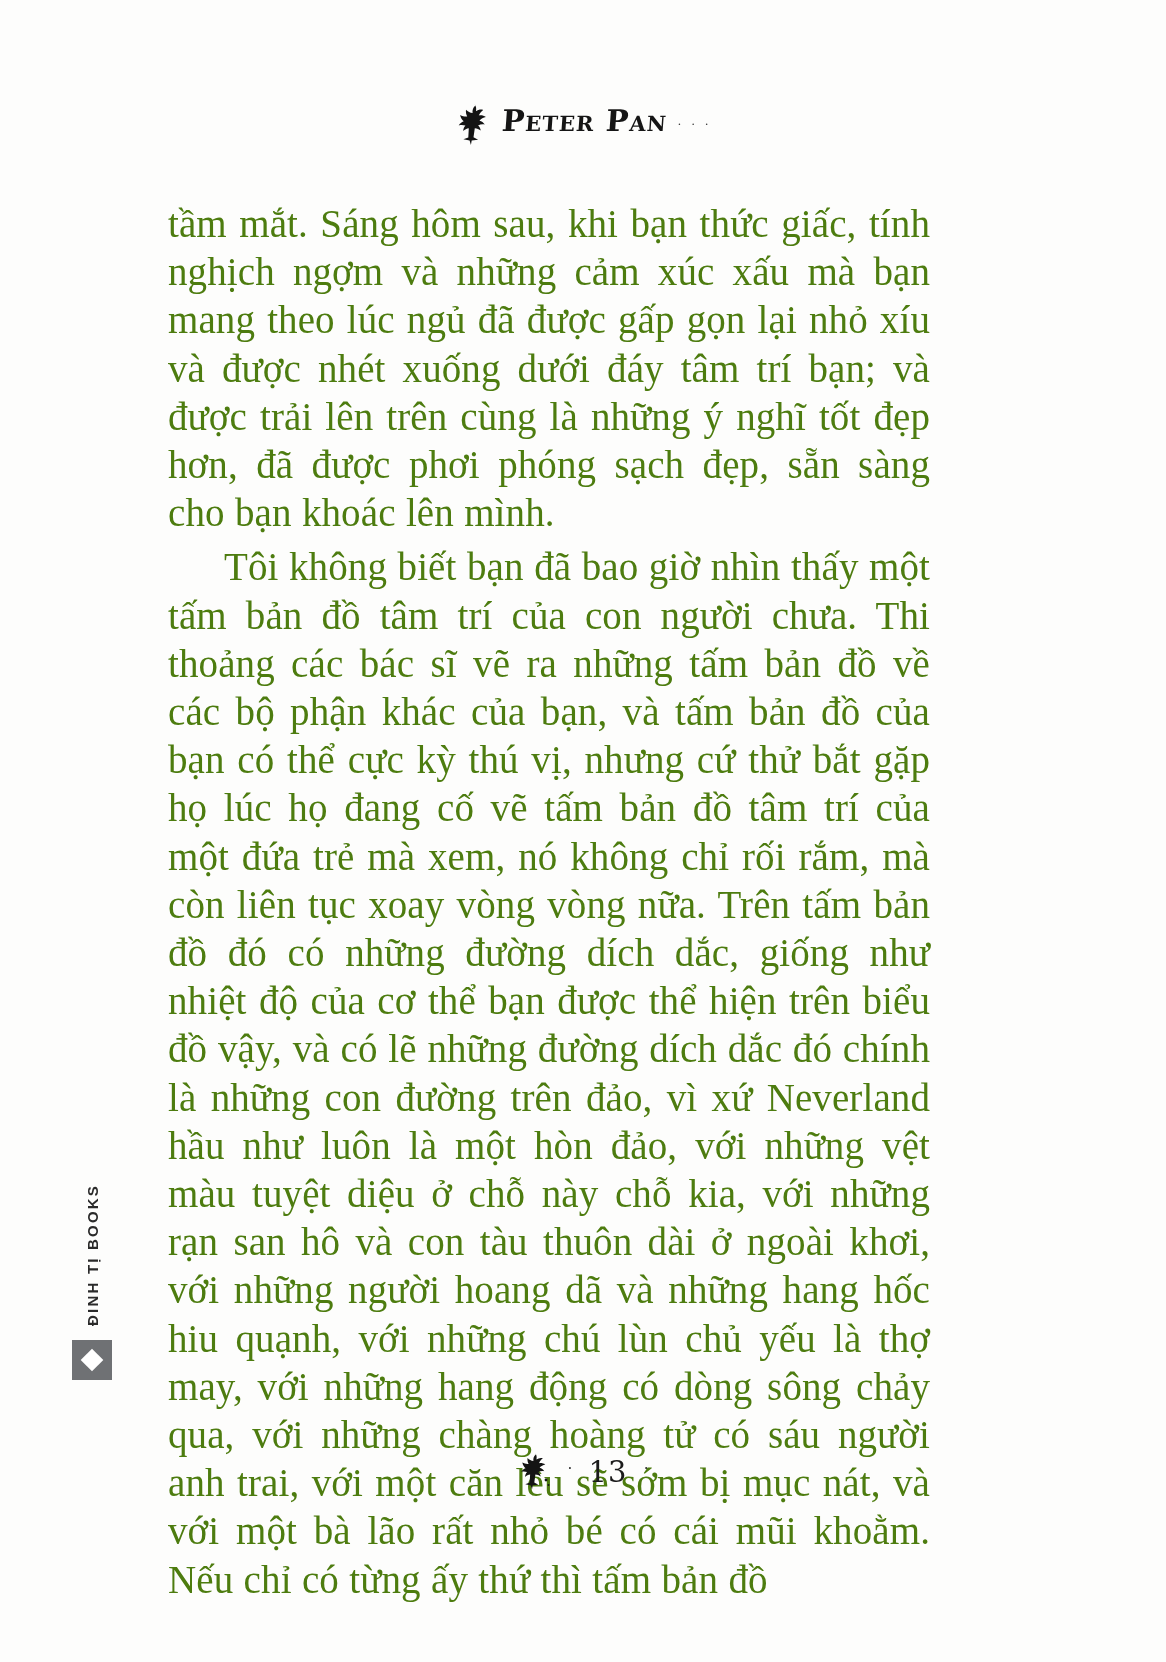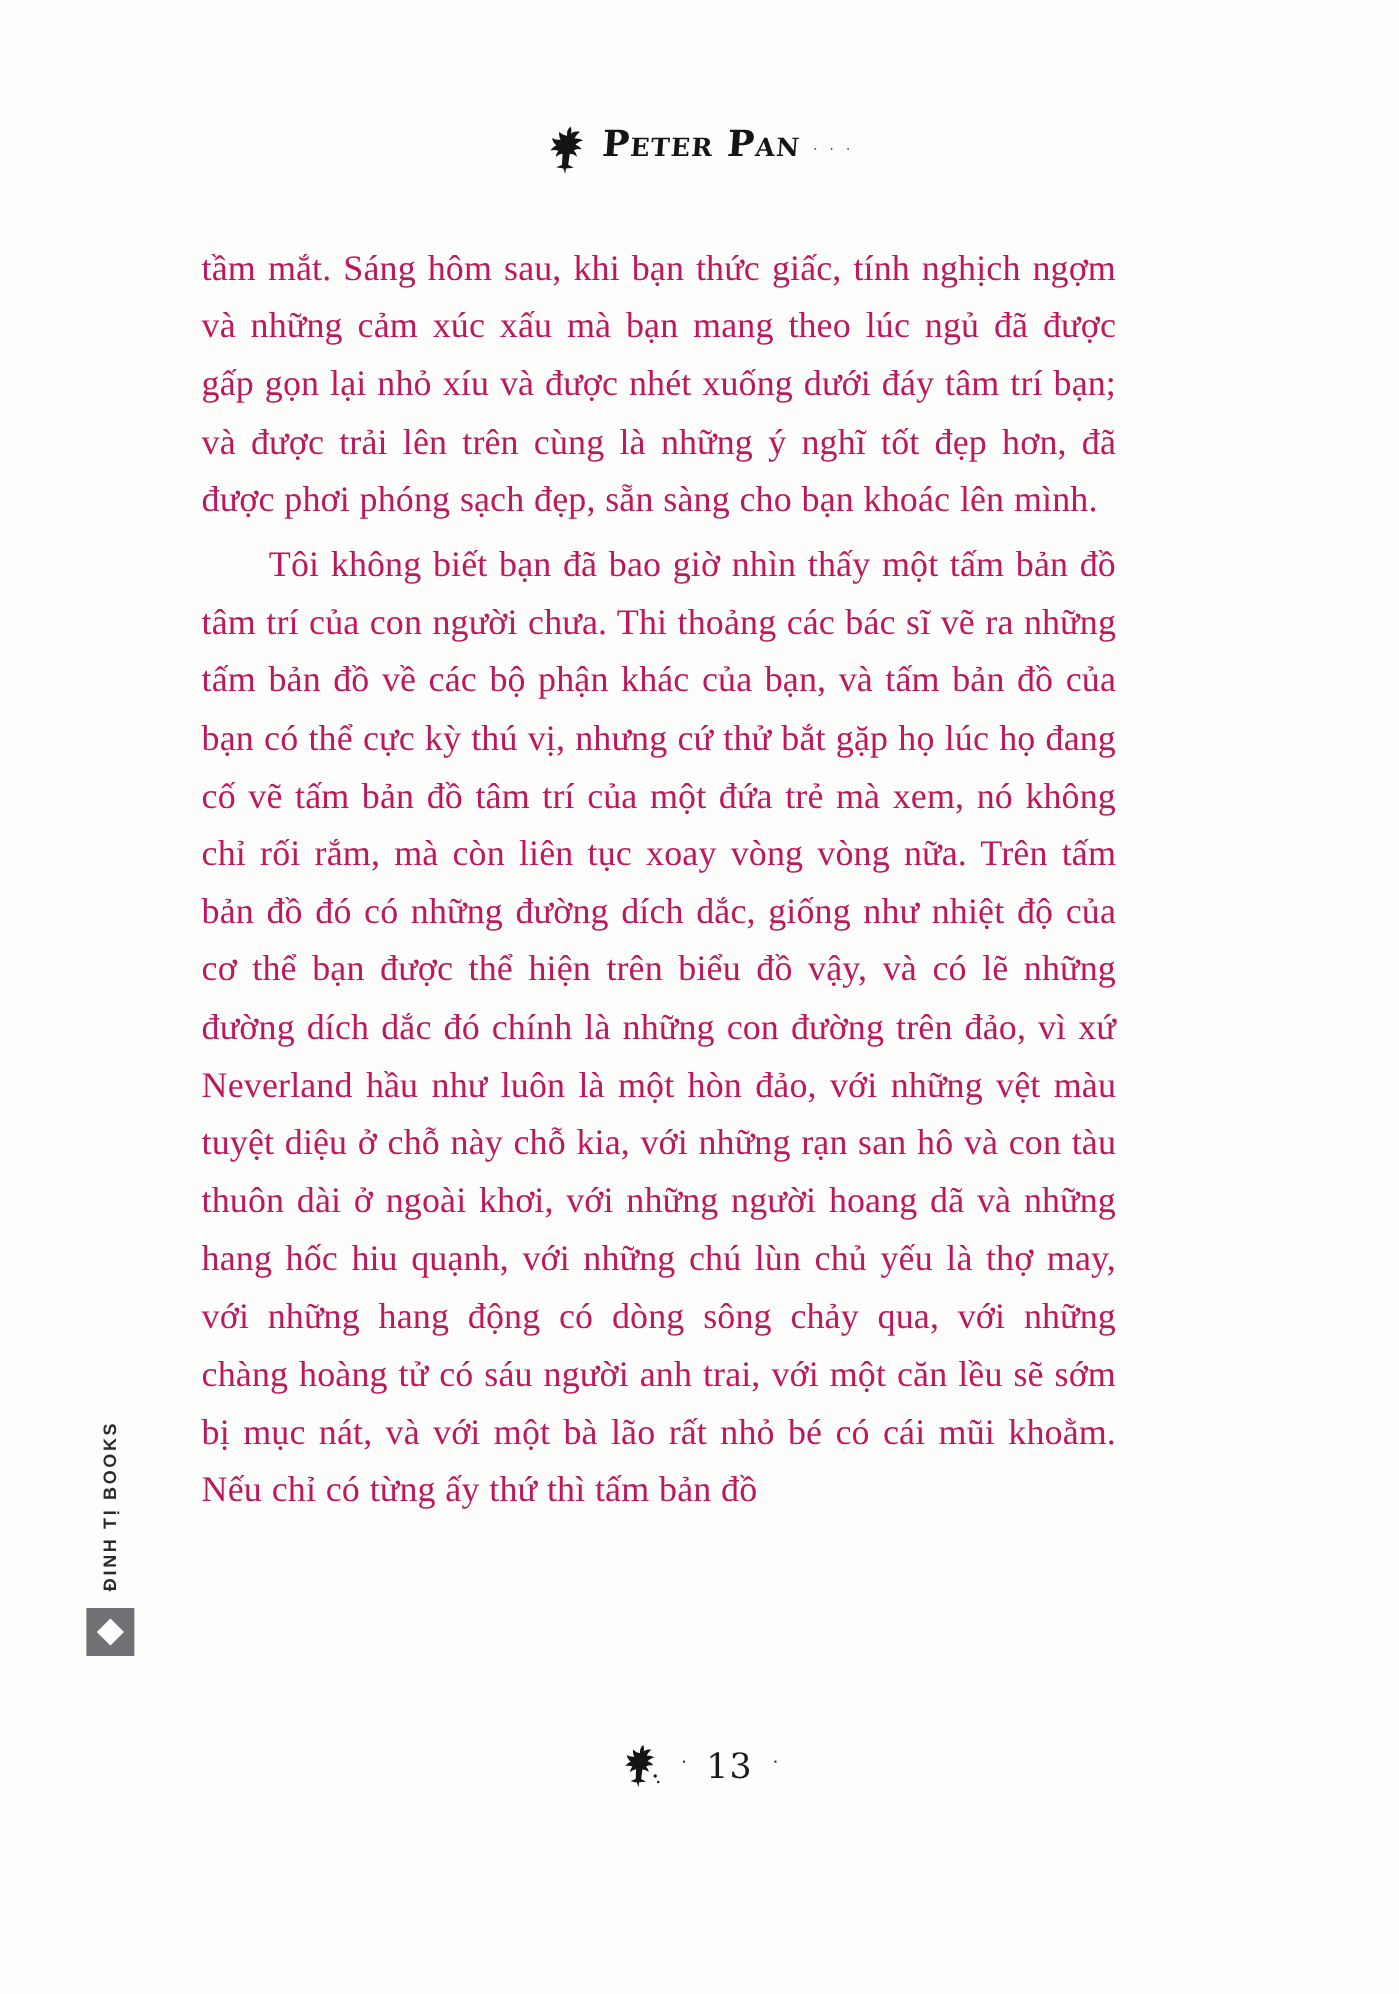--- a/index.html
+++ b/index.html
@@ -62,27 +62,27 @@
 
   
   .text-col {
     position: absolute;
     top: 200px;
     left: 168px;
     width: 762px;
   }
   .para {
     margin: 0 0 6px 0;
-    font-size: 30px;
+    font-size: 39px;
     line-height: 48.2px;
     text-align: justify;
     text-justify: inter-word;
     letter-spacing: 0.1px;
     word-spacing: 0.5px;
-    color: #be185d;
+    color: #4d7c0f;
   }
   .para.indent {
     text-indent: 56px;
   }
   .para:last-child {
     margin-bottom: 14px;
   }
 
   
   .side-mark {

